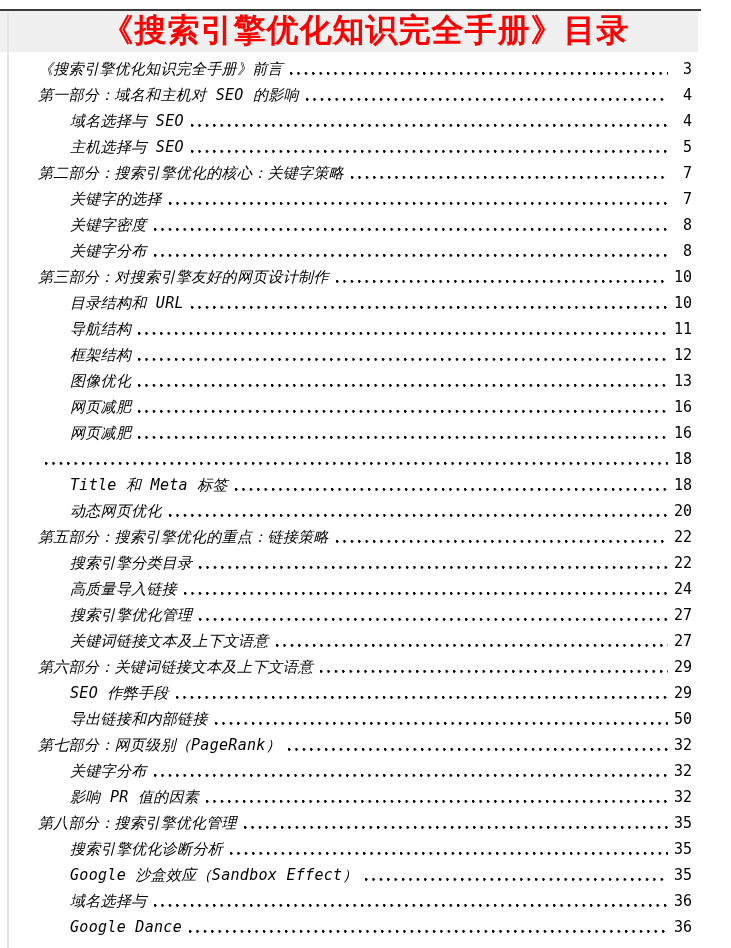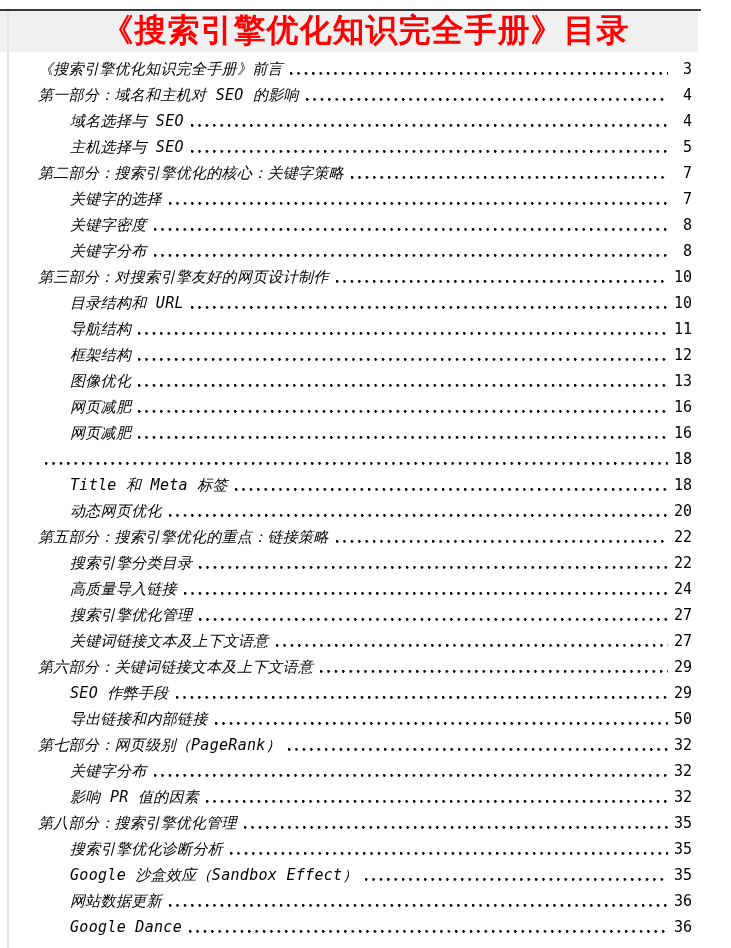--- a/index.html
+++ b/index.html
@@ -237,21 +237,21 @@
     <span class="toc-label">搜索引擎优化诊断分析</span>
     <span class="leader"></span>
     <span class="page-num">35</span>
   </div>
     <div class="toc-row level-2">
     <span class="toc-label">Google 沙盒效应（Sandbox Effect）</span>
     <span class="leader"></span>
     <span class="page-num">35</span>
   </div>
     <div class="toc-row level-2">
-    <span class="toc-label">网站数据更新</span>
+    <span class="toc-label">域名选择与</span>
     <span class="leader"></span>
     <span class="page-num">36</span>
   </div>
     <div class="toc-row level-2">
     <span class="toc-label">Google Dance</span>
     <span class="leader"></span>
     <span class="page-num">36</span>
   </div>
   </div>
 

